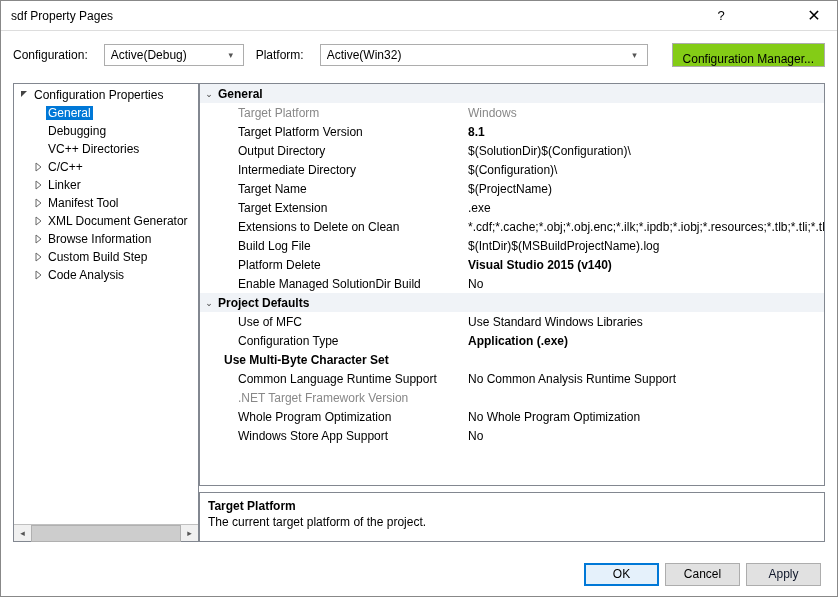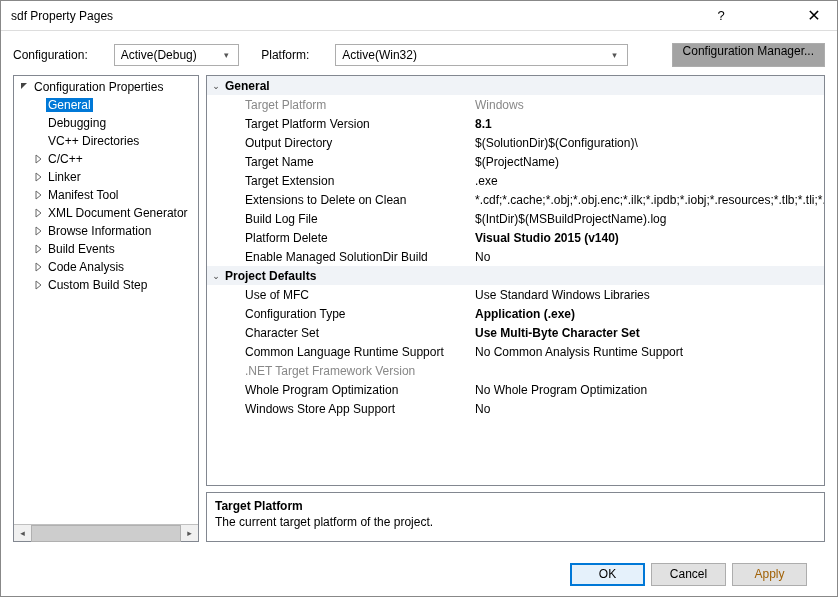--- a/index.html
+++ b/index.html
@@ -1,29 +1,29 @@
 <!DOCTYPE html>
 <html><head>
 <meta charset="utf-8">
 <style>
 * { margin: 0; padding: 0; box-sizing: border-box; font-family: "Segoe UI", Tahoma, sans-serif; font-size: 12px; }
 body { background: #fff; width: 838px; height: 597px; border: 1px solid #888; display: flex; flex-direction: column; overflow: hidden; }
 .titlebar { height: 30px; display: flex; align-items: center; padding: 0 0 0 10px; border-bottom: 1px solid #ddd; gap: 47px; }
 .titlebar .title { flex: 1; }
 .titlebar .btn { width: 46px; height: 30px; display: flex; align-items: center; justify-content: center; font-size: 13px; }
 .titlebar .btn.close { font-size: 16px; }
-.toolbar { padding: 12px 12px 8px 12px; display: flex; align-items: center; gap: 22px; }
+.toolbar { padding: 12px 12px 16px 12px; display: flex; align-items: center; gap: 12px; }
 .toolbar label { margin-right: 4px; }
 .combo { border: 1px solid #adadad; height: 22px; display: flex; align-items: center; padding: 0 4px 0 6px; background: #fff; position: relative; }
 .combo .val { flex: 1; white-space: nowrap; overflow: hidden; }
 .combo .arrow { width: 16px; text-align: center; font-size: 9px; color: #555; }
 .cfg-combo { width: 140px; }
 .plat-combo { width: 328px; }
-.cfg-mgr-btn { border: 1px solid #adadad; height: 24px; padding: 0 10px; background: #a3a3a3; display: flex; align-items: flex-start; white-space: nowrap; }
-.main { flex: 1; display: flex; padding: 0 12px 10px 12px; gap: 7px; min-height: 0; }
+.cfg-mgr-btn { border: 1px solid #adadad; height: 24px; padding: 0 10px; background: #84cc16; display: flex; align-items: flex-end; white-space: nowrap; }
+.main { flex: 1; display: flex; padding: 0 12px 10px 12px; gap: 0; min-height: 0; }
 .tree-panel { width: 186px; border: 1px solid #828790; display: flex; flex-direction: column; }
 .tree { flex: 1; overflow: hidden; padding-top: 2px; }
 .tree-row { height: 18px; display: flex; align-items: center; white-space: nowrap; }
 .tree-row .exp { width: 14px; height: 14px; display: flex; align-items: center; justify-content: center; font-size: 10px; color: #333; }
 .tree-row .lbl { padding: 0 2px; }
 .tree-row.sel .lbl { background: #0078d7; color: #fff; }
 .depth0 { padding-left: 4px; }
 .depth1 { padding-left: 18px; }
 .tree-scroll { height: 17px; border-top: 1px solid #c0c0c0; background: #f0f0f0; display: flex; align-items: center; }
 .tree-scroll .sbtn { width: 17px; height: 17px; display: flex; align-items: center; justify-content: center; font-size: 9px; color: #555; }
@@ -35,24 +35,24 @@
 .grid-row.hdr { background: #f0f3f7; }
 .grid-row .icon { width: 18px; display: flex; align-items: center; justify-content: center; font-size: 9px; color: #444; }
 .grid-row .name { width: 244px; padding-left: 0; white-space: nowrap; overflow: hidden; }
 .grid-row.hdr .name { font-weight: bold; }
 .grid-row.prop .name { padding-left: 20px; }
 .grid-row .value { flex: 1; padding-left: 6px; white-space: nowrap; overflow: hidden; }
 .bold { font-weight: bold; }
 .dim { color: #888; }
 .desc { border: 1px solid #828790; padding: 6px 8px; height: 50px; }
 .desc .dtitle { font-weight: bold; margin-bottom: 2px; }
-.bottom { height: 44px; display: flex; align-items: center; justify-content: flex-end; gap: 6px; padding: 0 30px; border-top: 0; }
+.bottom { height: 44px; display: flex; align-items: center; justify-content: flex-end; gap: 6px; padding: 0 16px; border-top: 0; }
 .bbtn { width: 75px; height: 23px; border: 1px solid #adadad; background: #e1e1e1; display: flex; align-items: center; justify-content: center; }
 .bbtn.default { border: 2px solid #0078d7; background: #e5f1fb; }
-.bbtn.disabled { color: #a16207; }
+.bbtn.disabled { color: #0f172a; }
 .exp svg { display: block; }
 </style>
 </head>
 <body>
 
 <div class="titlebar">
   <span class="title">sdf Property Pages</span>
   <div class="btn">?</div>
   <div class="btn close">✕</div>
 </div>
@@ -136,37 +136,29 @@
             </svg>
           </span>
           <span class="lbl">Browse Information</span>
         </div>
         <div class="tree-row depth1">
           <span class="exp">
             <svg width="10" height="10">
               <path d="M2 1 L7 5 L2 9 Z" fill="none" stroke="#666" stroke-width="1"></path>
             </svg>
           </span>
-          <span class="lbl">Build Events</span>
+          <span class="lbl">Custom Build Step</span>
         </div>
         <div class="tree-row depth1">
           <span class="exp">
             <svg width="10" height="10">
               <path d="M2 1 L7 5 L2 9 Z" fill="none" stroke="#666" stroke-width="1"></path>
             </svg>
           </span>
           <span class="lbl">Code Analysis</span>
-        </div>
-        <div class="tree-row depth1">
-          <span class="exp">
-            <svg width="10" height="10">
-              <path d="M2 1 L7 5 L2 9 Z" fill="none" stroke="#666" stroke-width="1"></path>
-            </svg>
-          </span>
-          <span class="lbl">Custom Build Step</span>
         </div>
       </div>
     <div class="tree-scroll">
       <div class="sbtn">◂</div>
       <div class="track">
           <div class="thumb"></div>
         </div>
       <div class="sbtn">▸</div>
     </div>
   </div>
@@ -186,20 +178,25 @@
           <span class="name">Target Platform Version</span>
           <span class="value bold">8.1</span>
         </div>
         <div class="grid-row prop">
           <span class="icon"></span>
           <span class="name">Output Directory</span>
           <span class="value">$(SolutionDir)$(Configuration)\</span>
         </div>
         <div class="grid-row prop">
           <span class="icon"></span>
+          <span class="name">Intermediate Directory</span>
+          <span class="value">$(Configuration)\</span>
+        </div>
+        <div class="grid-row prop">
+          <span class="icon"></span>
           <span class="name">Target Name</span>
           <span class="value">$(ProjectName)</span>
         </div>
         <div class="grid-row prop">
           <span class="icon"></span>
           <span class="name">Target Extension</span>
           <span class="value">.exe</span>
         </div>
         <div class="grid-row prop">
           <span class="icon"></span>
@@ -230,21 +227,20 @@
           <span class="name">Use of MFC</span>
           <span class="value">Use Standard Windows Libraries</span>
         </div>
         <div class="grid-row prop">
           <span class="icon"></span>
           <span class="name">Configuration Type</span>
           <span class="value bold">Application (.exe)</span>
         </div>
         <div class="grid-row prop">
           <span class="icon"></span>
-          <span class="name">Character Set</span>
           <span class="value bold">Use Multi-Byte Character Set</span>
         </div>
         <div class="grid-row prop">
           <span class="icon"></span>
           <span class="name">Common Language Runtime Support</span>
           <span class="value">No Common Analysis Runtime Support</span>
         </div>
         <div class="grid-row prop">
           <span class="icon"></span>
           <span class="name dim">.NET Target Framework Version</span>

